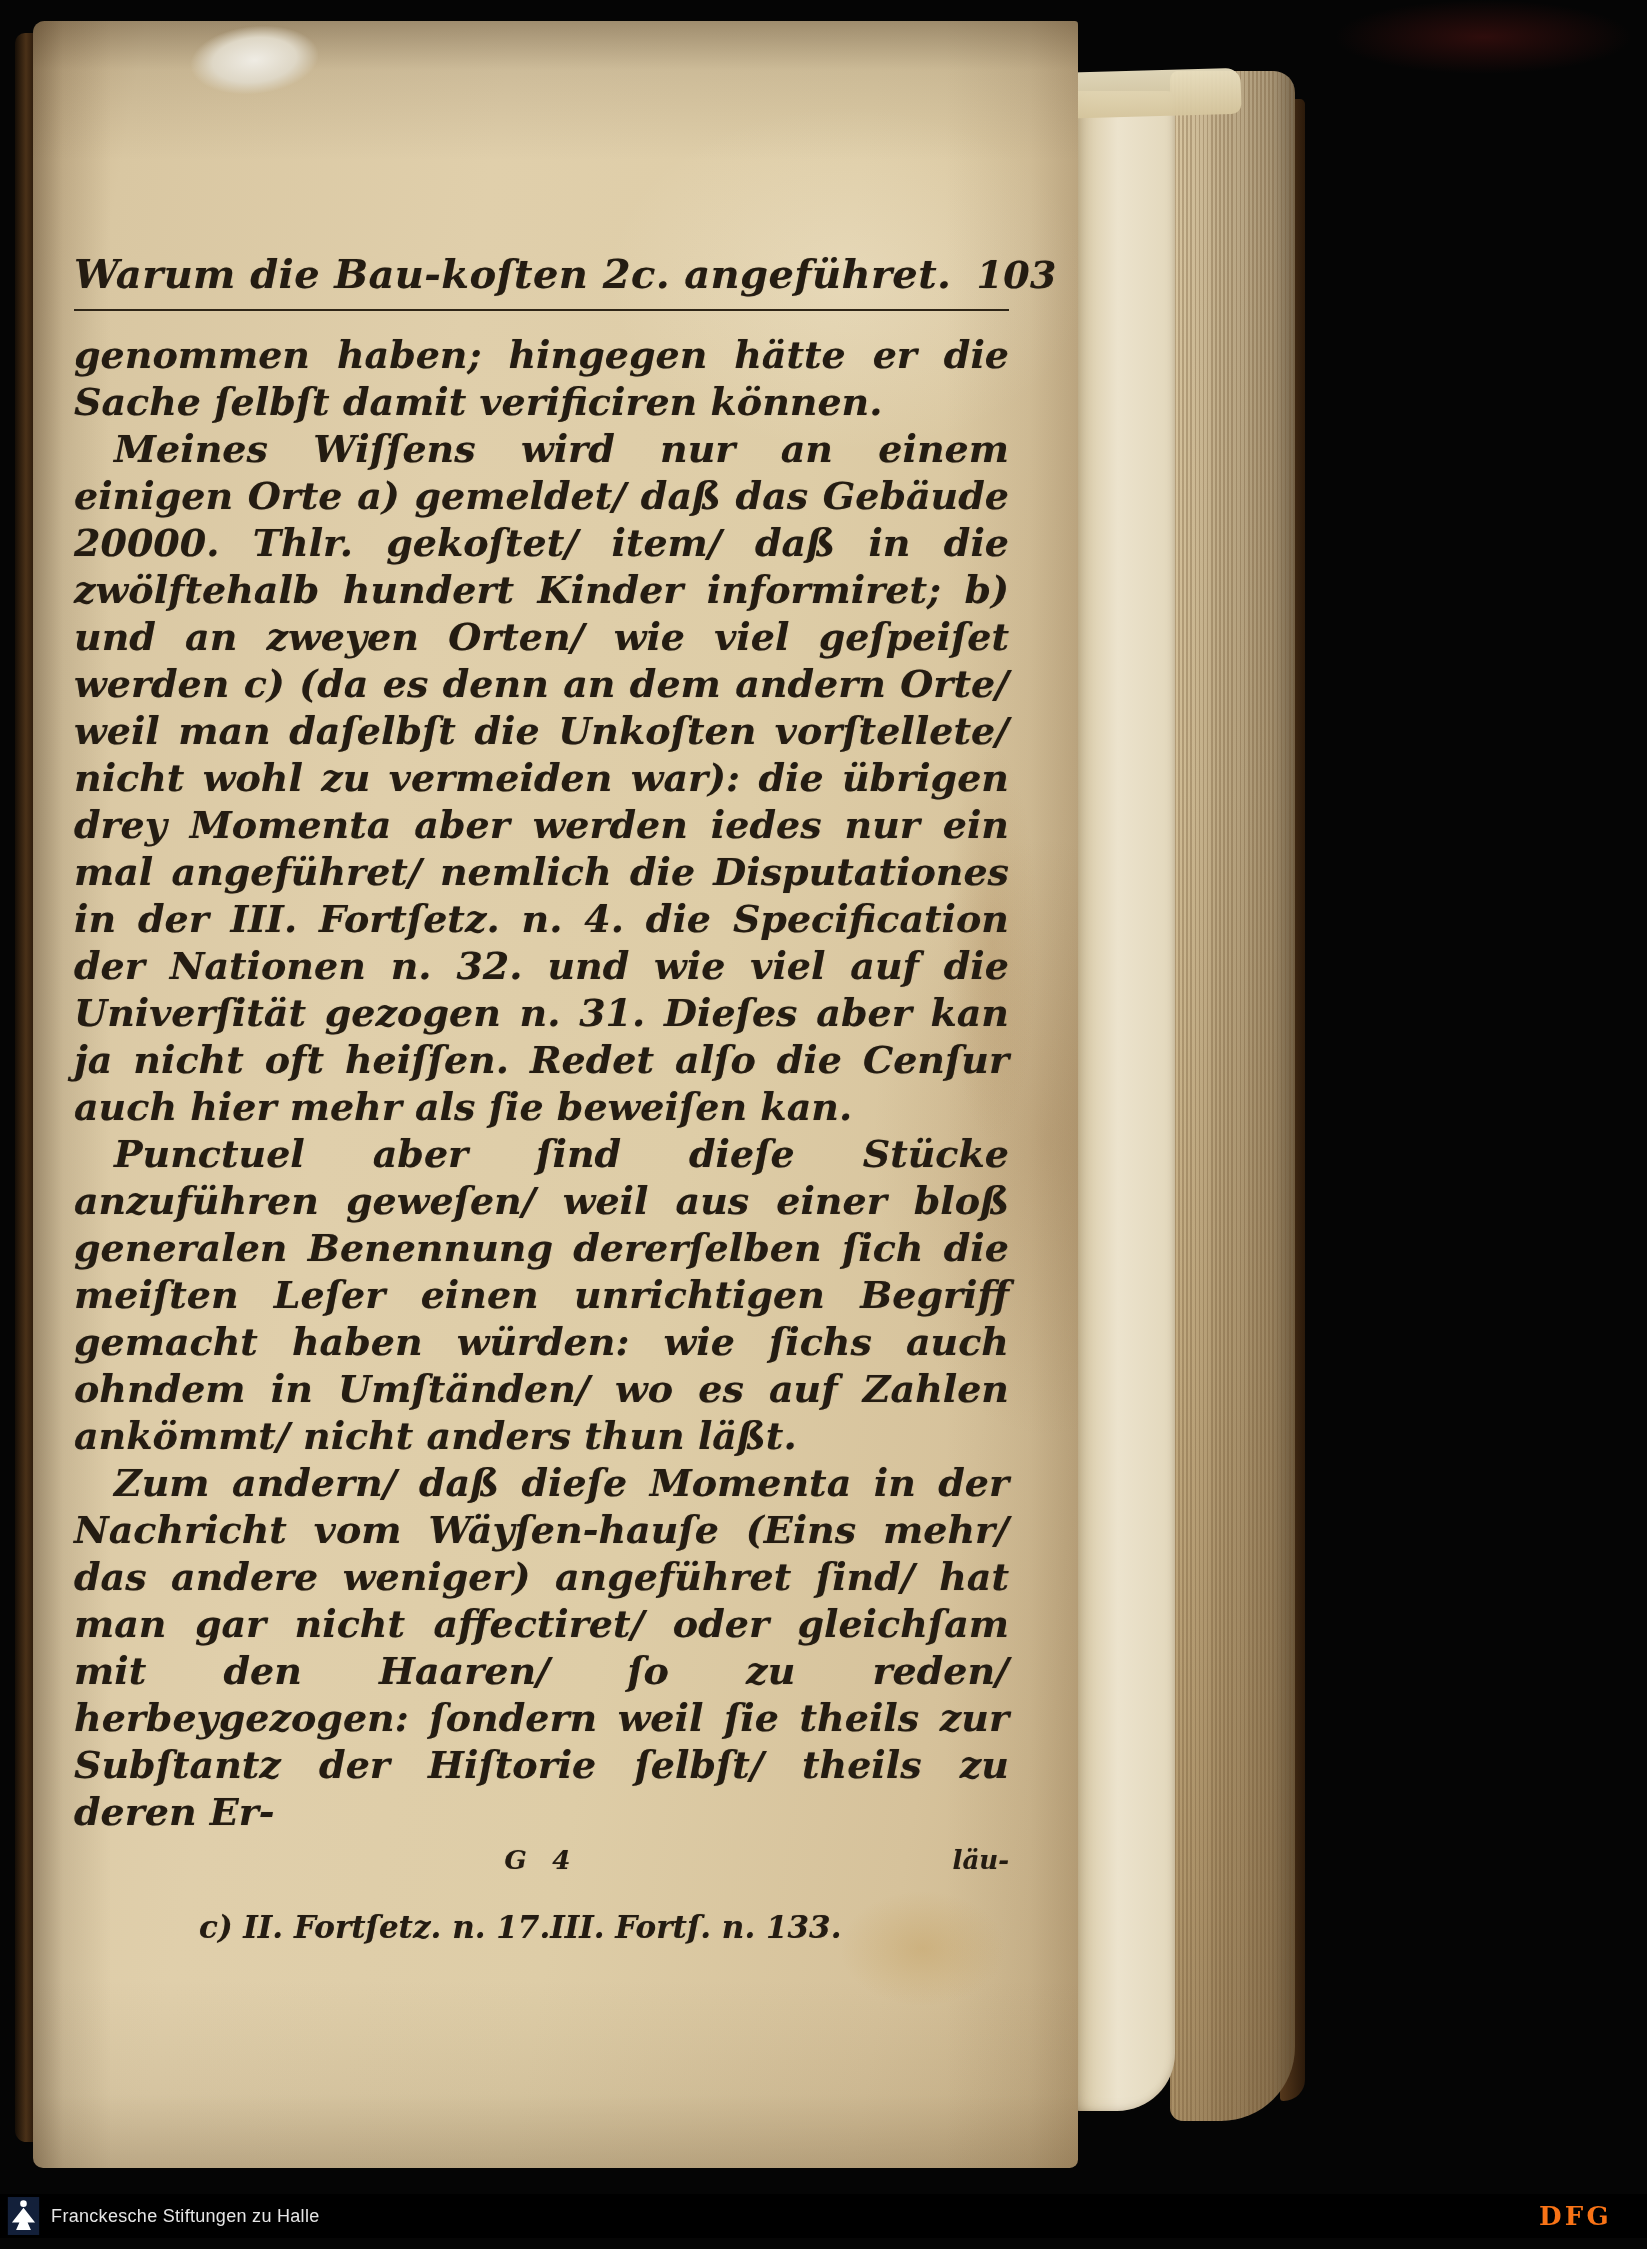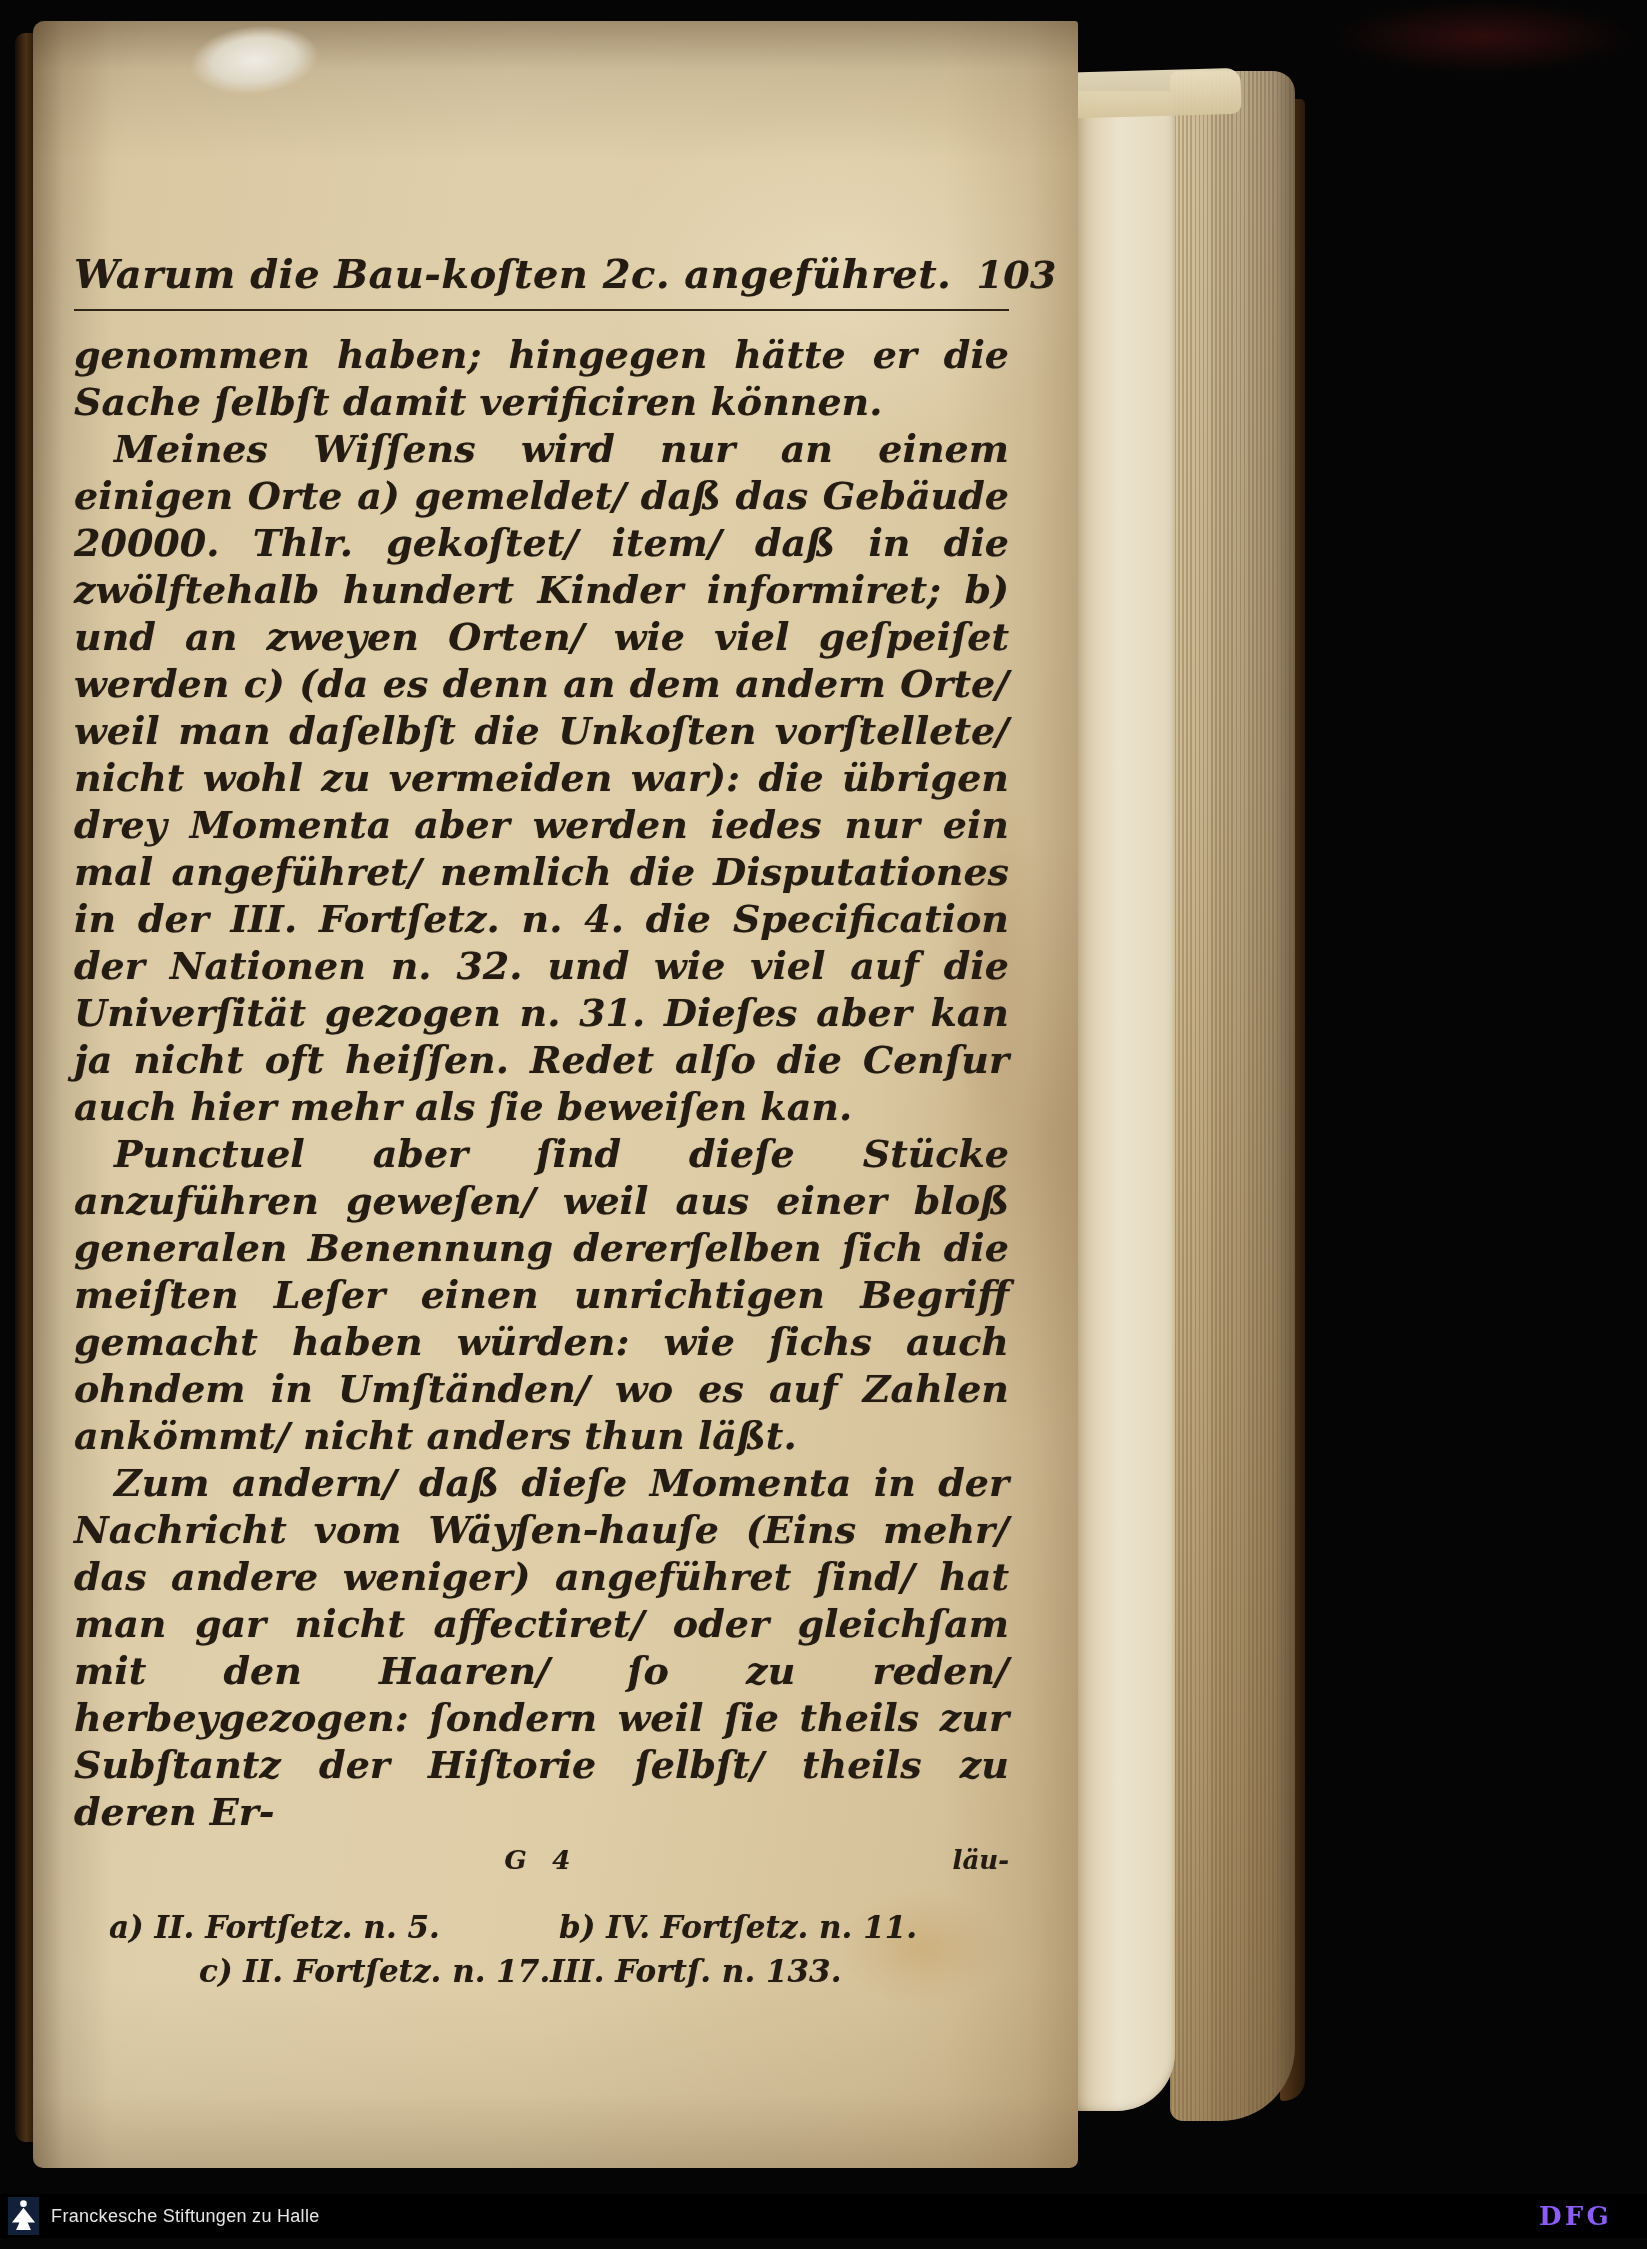--- a/index.html
+++ b/index.html
@@ -176,21 +176,21 @@
   }
   .institution-label {
     font-size: 18px;
     color: #e6e6e6;
     letter-spacing: 0.3px;
   }
   .dfg-logo {
     font-family: "DejaVu Serif", "Liberation Serif", serif;
     font-weight: 700;
     font-size: 26px;
-    color: #8b5cf6;
+    color: #f97316;
     letter-spacing: 3.3px;
   }
 </style>
 </head>
 <body>
 
 <div id="screen">
 
   <div class="smudge"></div>
   <div class="spine-edge"></div>
@@ -218,24 +218,20 @@
         <p class="indent">Punctuel aber ſind dieſe Stücke anzuführen geweſen/ weil aus einer bloß generalen Benennung dererſelben ſich die meiſten Leſer einen unrichtigen Begriff gemacht haben würden: wie ſichs auch ohndem in Umſtänden/ wo es auf Zahlen ankömmt/ nicht anders thun läßt.</p>
         <p class="indent">Zum andern/ daß dieſe Momenta in der Nachricht vom Wäyſen-hauſe (Eins mehr/ das andere weniger) angeführet ſind/ hat man gar nicht affectiret/ oder gleichſam mit den Haaren/ ſo zu reden/ herbeygezogen: ſondern weil ſie theils zur Subſtantz der Hiſtorie ſelbſt/ theils zu deren Er-</p>
       </div>
 
       <div class="sig-row">
         <span class="sig-mark">G 4</span>
         <span class="catchword">läu-</span>
       </div>
 
       <div class="footnotes">
-        <div class="fn-row-1">
-          <span>a) II. Fortſetz. n. 5.</span>
-          <span>b) IV. Fortſetz. n. 11.</span>
-        </div>
         <div class="fn-row-2">
           <span>c) II. Fortſetz. n. 17.</span>
           <span>III. Fortſ. n. 133.</span>
         </div>
       </div>
 
     </div>
   </div>
 
   <div class="footer-bar">

